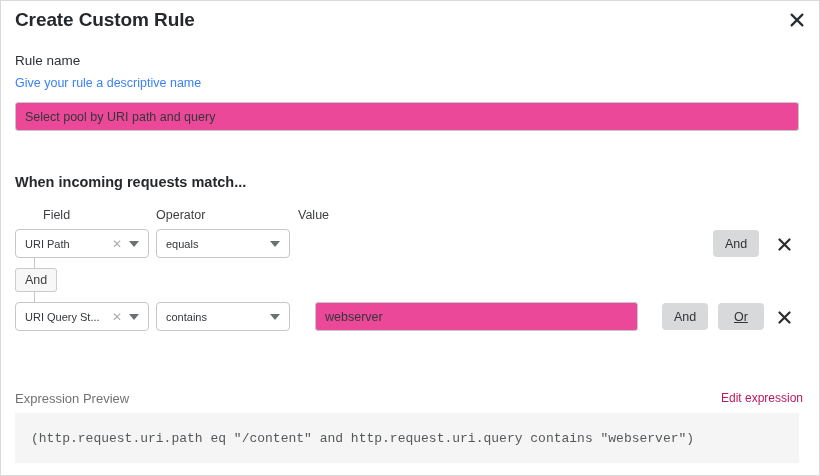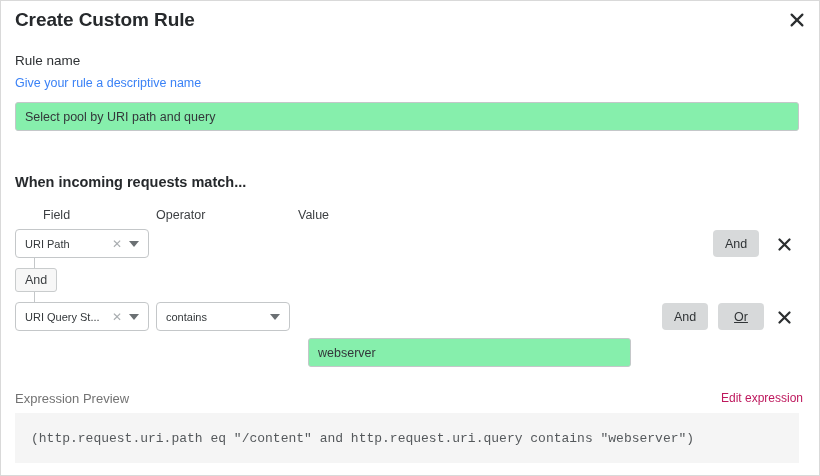--- a/index.html
+++ b/index.html
@@ -59,21 +59,21 @@
     font-size: 12.5px;
     color: #3b82f6;
   }
   .rule-name-label { left: 14px; top: 52px; }
   .rule-name-help  { left: 14px; top: 75px; }
 
   .text-input {
     position: absolute;
     box-sizing: border-box;
     height: 29px;
-    background: #86efac;
+    background: #ec4899;
     border: 1px solid #c4c7c9;
     border-radius: 3px;
     font-family: "Liberation Sans", sans-serif;
     font-size: 12.5px;
     color: #33373a;
     padding: 0 9px;
     outline: none;
   }
   .rule-name-input {
     left: 14px;
@@ -137,21 +137,21 @@
     align-items: center;
   }
 
   .field-select    { left: 14px;  width: 134px; }
   .operator-select { left: 155px; width: 134px; }
 
   .row1 { top: 228px; }
   .row2 { top: 301px; }
 
   .value-input.row1 { left: 297px; width: 404px; }
-  .value-input.row2 { left: 307px; width: 323px; margin-top: 36px; }
+  .value-input.row2 { left: 314px; width: 323px; }
 
   
   .logic-btn {
     position: absolute;
     box-sizing: border-box;
     height: 27px;
     min-width: 46px;
     background: #d7d9da;
     border: none;
     border-radius: 4px;
@@ -268,20 +268,28 @@
   <div class="select-box field-select row1">
     <span class="sel-text">URI Path</span>
     <span class="sel-clear">✕</span>
     <span class="sel-caret">
       <svg width="10" height="6" viewBox="0 0 10 6" aria-hidden="true">
         <path d="M0 0 H10 L5 6 Z" fill="#6b7073"></path>
       </svg>
     </span>
   </div>
 
+  <div class="select-box operator-select row1">
+    <span class="sel-text">equals</span>
+    <span class="sel-caret">
+      <svg width="10" height="6" viewBox="0 0 10 6" aria-hidden="true">
+        <path d="M0 0 H10 L5 6 Z" fill="#6b7073"></path>
+      </svg>
+    </span>
+  </div>
 
 
   <button class="logic-btn and-r1">And</button>
 
   <button class="row-delete del-r1">
     <svg width="13" height="13" viewBox="0 0 13 13" aria-hidden="true">
       <path d="M1.5 1.5 L11.5 11.5 M11.5 1.5 L1.5 11.5" stroke="#2b2e30" stroke-width="2.2" stroke-linecap="round"></path>
     </svg>
   </button>
 

